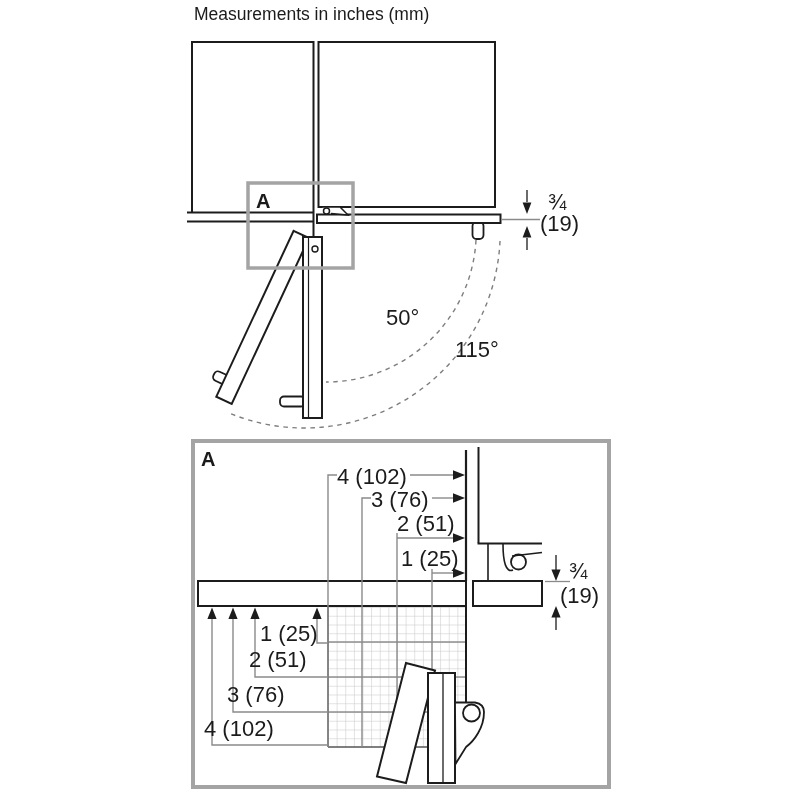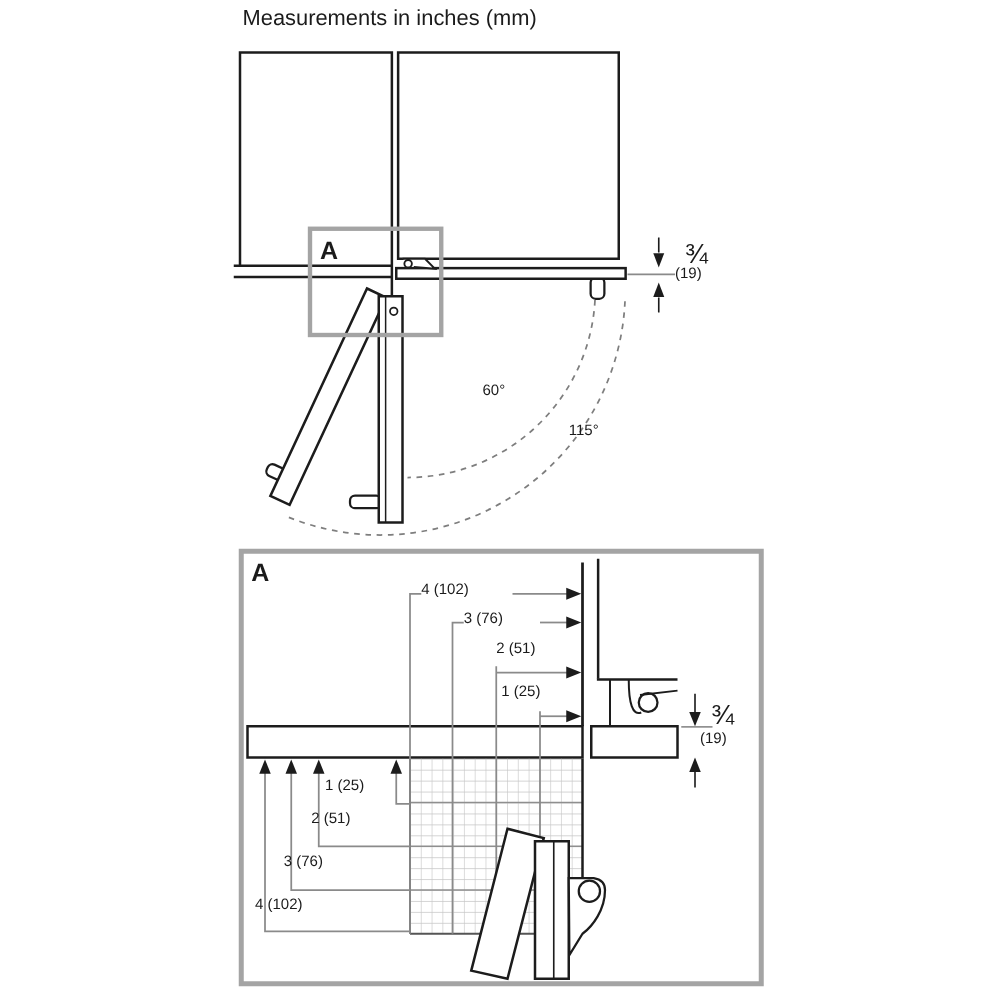--- a/index.html
+++ b/index.html
@@ -1,21 +1,21 @@
 <!DOCTYPE html>
 <html><head>
 <meta charset="utf-8">
 <style>
   html,body{margin:0;padding:0;background:#fff;}
   .canvas{position:relative;width:716px;height:800px;background:#fff;
           font-family:"Liberation Sans",sans-serif;color:#1b1b1b;overflow:hidden;}
   .canvas svg{position:absolute;left:0;top:0;}
   .lbl{position:absolute;white-space:nowrap;line-height:1.1;}
   .title{font-size:17.5px;}
-  .dim{font-size:12px;}
+  .dim{font-size:22px;}
   .marker{font-size:20px;font-weight:bold;}
   .frac{font-size:22px;}
 </style>
 </head>
 <body>
 
 <div class="canvas">
 
 <svg width="800" height="800" viewBox="0 0 800 800">
   <defs>
@@ -141,21 +141,21 @@
       <line x1="545" y1="581.5" x2="570" y2="581.5" stroke="#8a8a8a"></line>
     </g>
 
     <rect x="193" y="441" width="416" height="346" fill="none" stroke="#a4a4a4" stroke-width="4"></rect>
   </g>
 </svg>
 
   <div class="lbl title" style="left:194px;top:5px">Measurements in inches (mm)</div>
 
   <div class="lbl marker" style="left:256px;top:190px">A</div>
-  <div class="lbl dim" style="left:386px;top:306px">60°</div>
+  <div class="lbl dim" style="left:386px;top:306px">50°</div>
   <div class="lbl dim" style="left:455px;top:338px">115°</div>
   <div class="lbl frac" style="left:548px;top:191px">¾</div>
   <div class="lbl dim" style="left:540px;top:212px">(19)</div>
 
   <div class="lbl marker" style="left:201px;top:448px">A</div>
 
   <div class="lbl dim" style="left:337px;top:465px">4 (102)</div>
   <div class="lbl dim" style="left:371px;top:488px">3 (76)</div>
   <div class="lbl dim" style="left:397px;top:512px">2 (51)</div>
   <div class="lbl dim" style="left:401px;top:547px">1 (25)</div>

